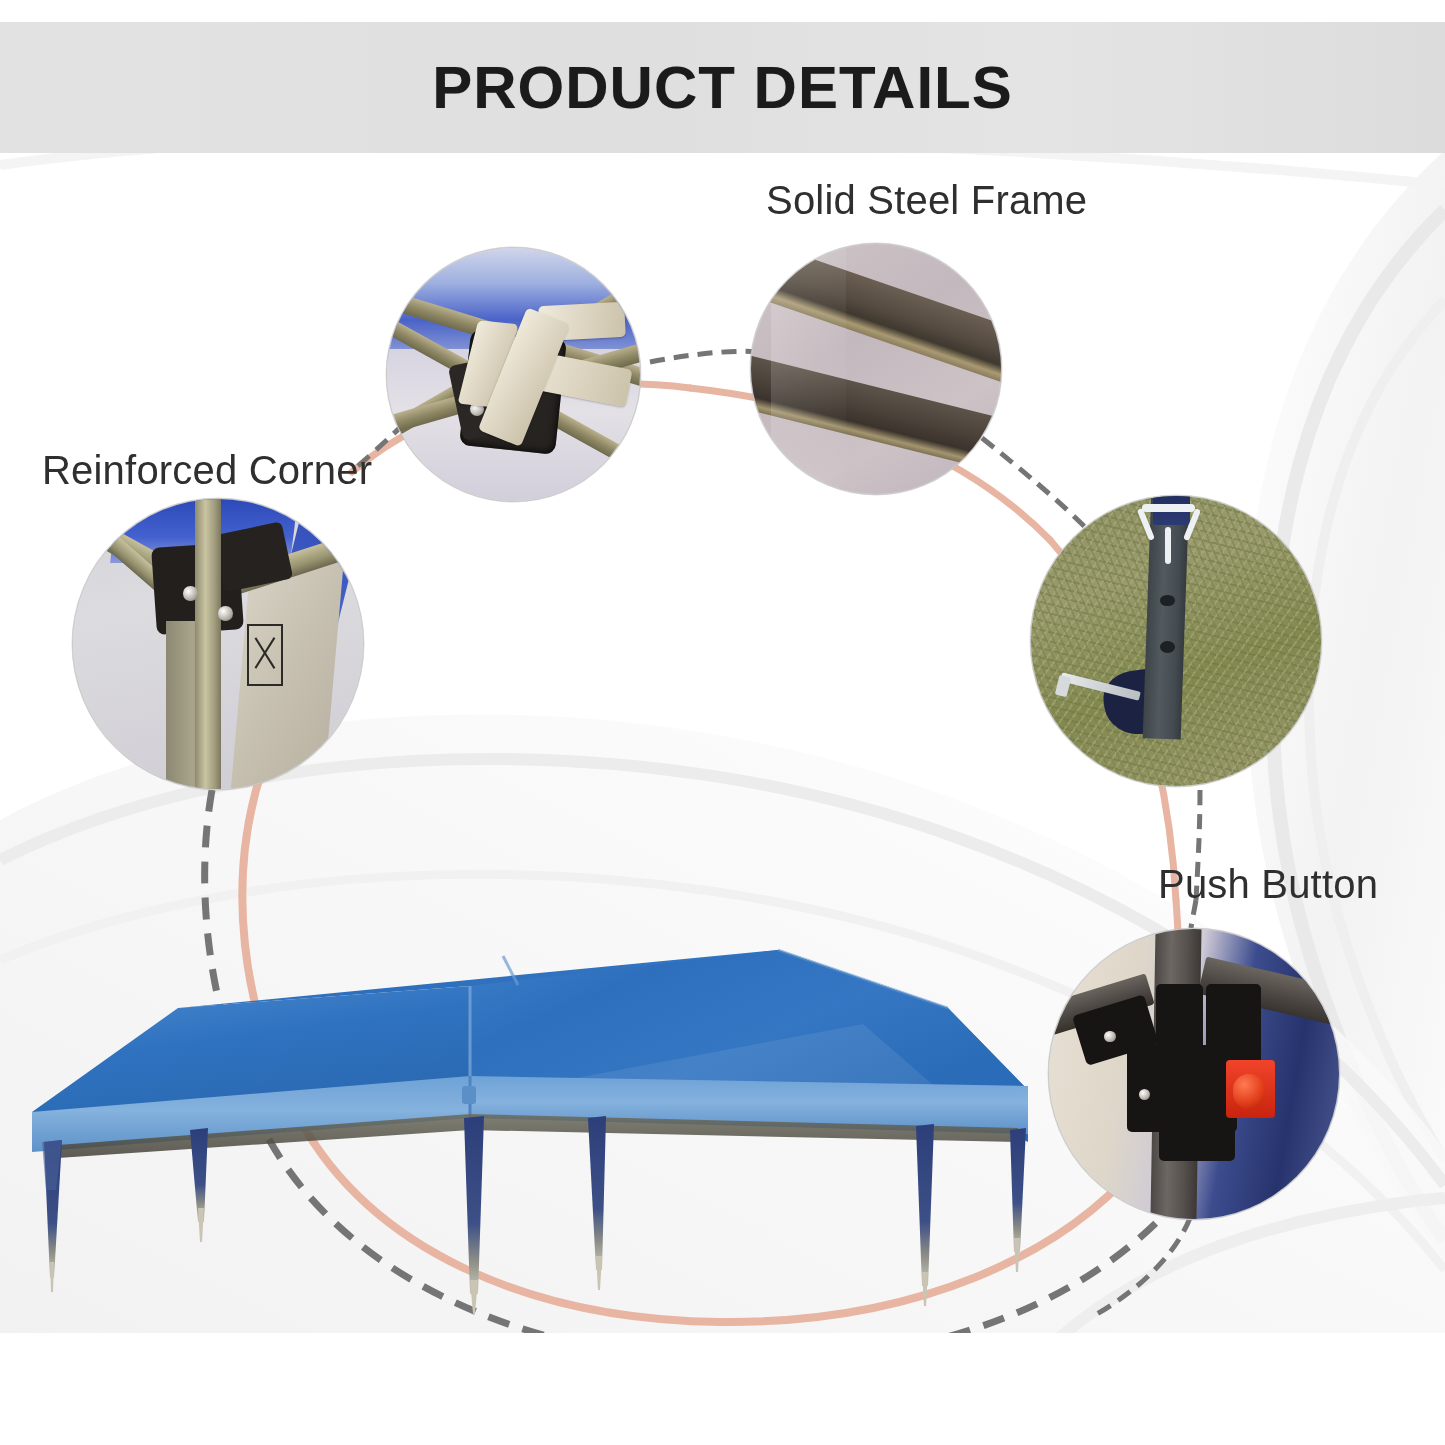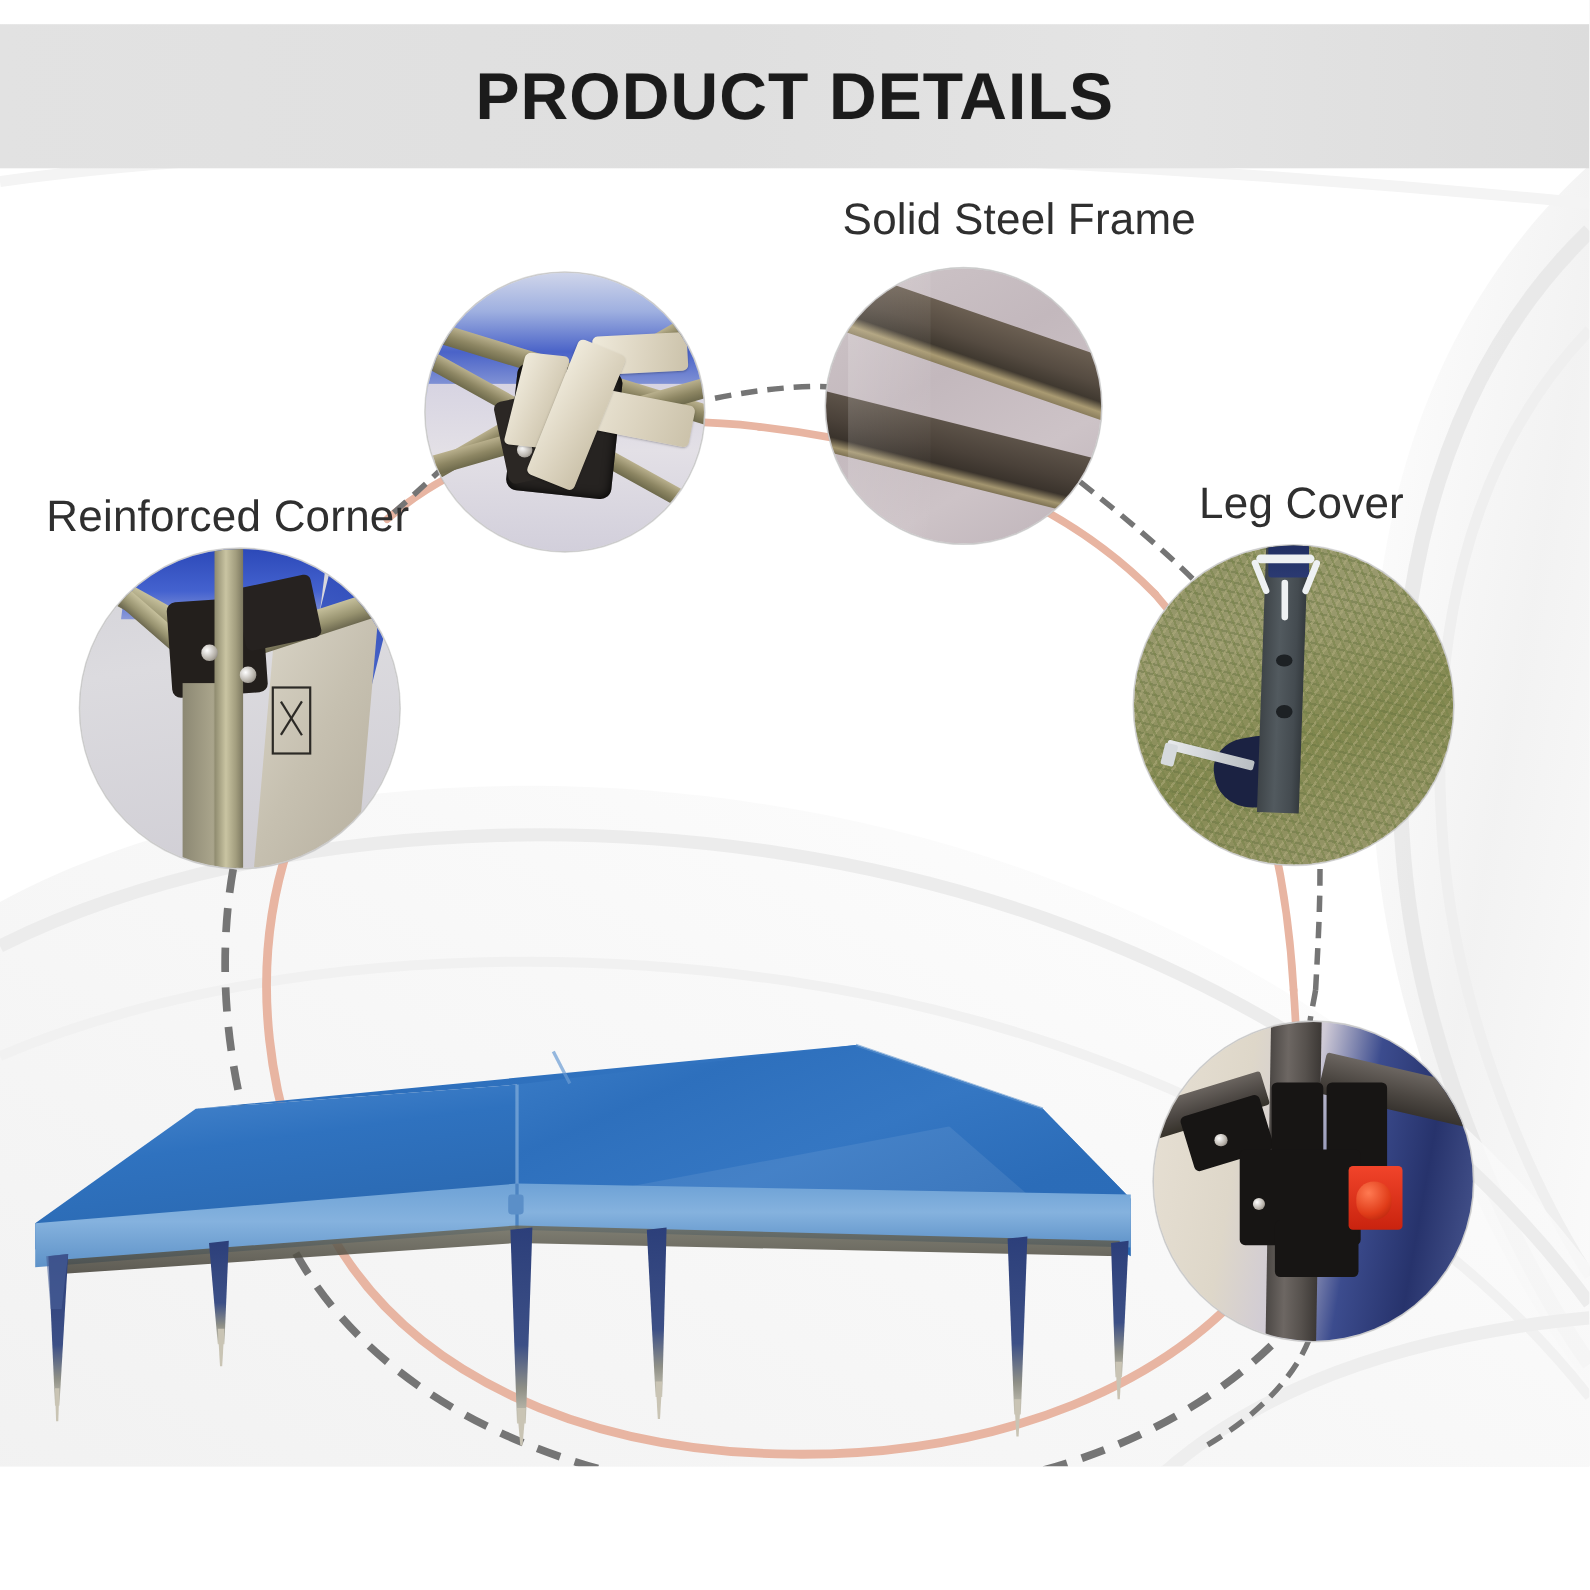--- a/index.html
+++ b/index.html
@@ -2,21 +2,21 @@
 <html><head>
 <meta charset="utf-8">
 <style>
   html,body{margin:0;padding:0;}
   body{
     width:1445px;height:1445px;
     background:#ffffff;
     font-family:"Liberation Sans","DejaVu Sans",sans-serif;
     overflow:hidden;
   }
-  #page{position:relative;width:1445px;height:1333px;overflow:hidden;background:#e5e5e5;}
+  #page{position:relative;width:1445px;height:1333px;overflow:hidden;background:#bef264;}
 
   
   .bg-layer{position:absolute;inset:0;z-index:0;pointer-events:none;}
 
   
   .header-band{
     position:absolute;left:0;top:22px;width:1445px;height:131px;
     background:linear-gradient(90deg,#e2e2e2 0%,#dfdfdf 45%,#e4e4e4 72%,#dcdcdc 100%);
     z-index:2;
   }
@@ -382,15 +382,15 @@
       <polygon points="180,318 186,318 184,352 182,352"></polygon>
       <polygon points="452,390 460,390 457,424 455,424"></polygon>
       <polygon points="578,366 584,366 582,400 580,400"></polygon>
       <polygon points="904,382 910,382 908,416 906,416"></polygon>
       <polygon points="996,348 1002,348 1000,382 998,382"></polygon>
     </g>
   </svg>
 
   <div class="lbl" id="lbl-corner">Reinforced Corner</div>
   <div class="lbl" id="lbl-steel">Solid Steel Frame</div>
-  <div class="lbl" id="lbl-leg">Leg Cover</div>
+  <div class="lbl" id="lbl-push">Push Button</div>
 
 </div>
 
 </body></html>

